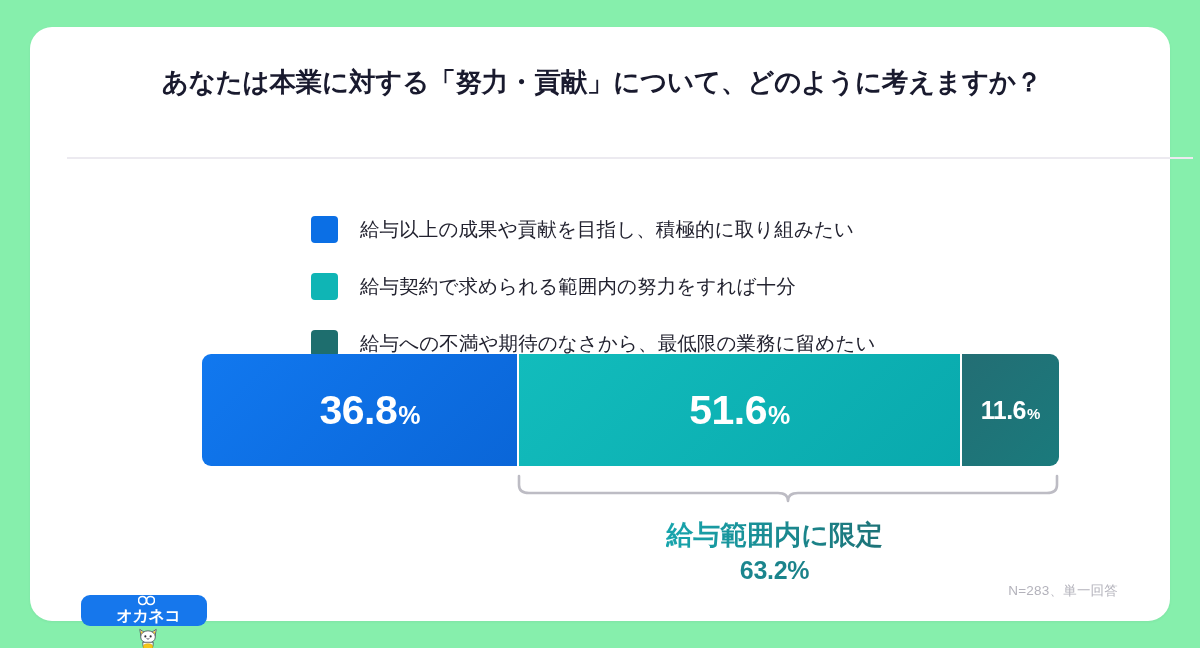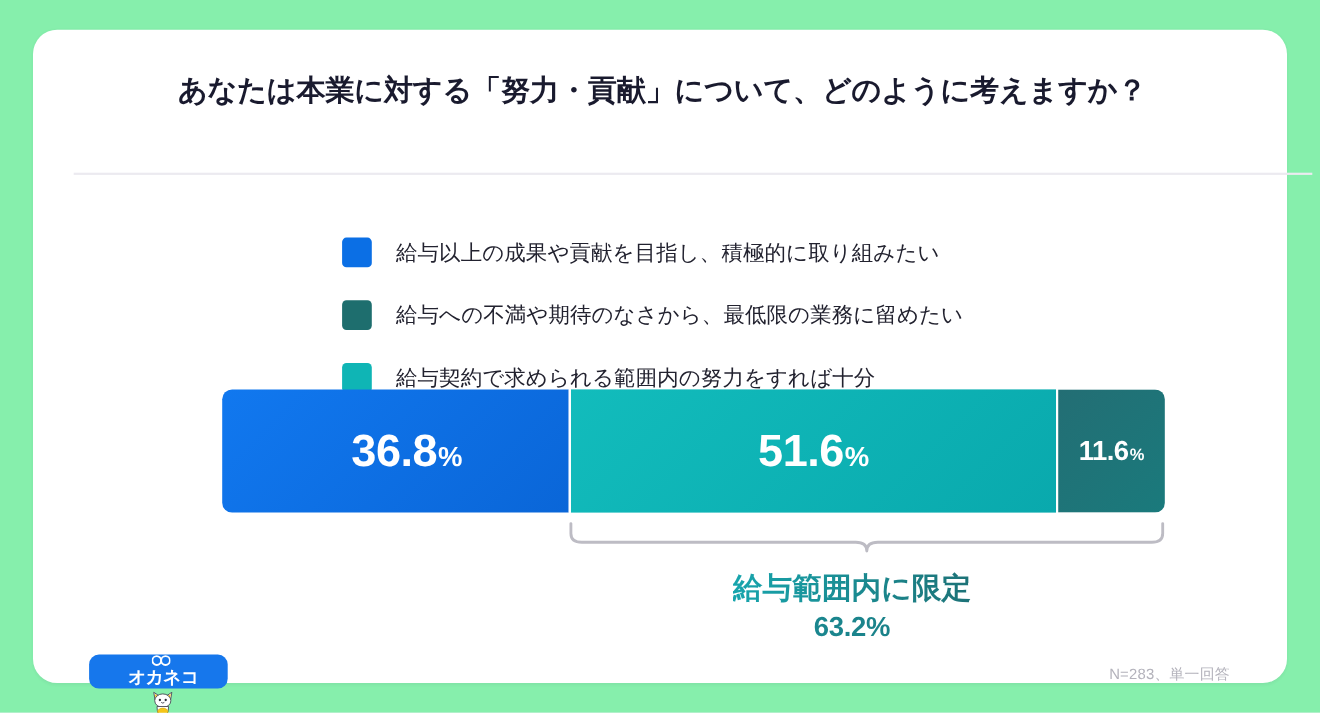--- a/index.html
+++ b/index.html
@@ -163,21 +163,21 @@
     white-space:nowrap;
   }
   .logo-cat {
     width:24px; height:27px;
     margin-left:3px;
     flex:0 0 auto;
   }
   
   .footnote {
     position:absolute;
-    right:52px; top:577px;
+    right:52px; top:555px;
     font-size:13.5px;
     color:#b3b2bb;
     letter-spacing:0.2px;
     white-space:nowrap;
   }
 </style>
 </head>
 <body>
 
 <div id="stage">
@@ -188,27 +188,27 @@
     <div class="divider"></div>
 
     <div class="legend">
 
       <div class="legend-row">
         <span class="swatch" style="background:#0b6fe5"></span>
         <span class="legend-label">給与以上の成果や貢献を目指し、積極的に取り組みたい</span>
       </div>
 
       <div class="legend-row">
+        <span class="swatch" style="background:#0fb5b5"></span>
+        <span class="legend-label">給与契約で求められる範囲内の努力をすれば十分</span>
+      </div>
+
+      <div class="legend-row">
         <span class="swatch" style="background:#1e6e6e"></span>
         <span class="legend-label">給与への不満や期待のなさから、最低限の業務に留めたい</span>
-      </div>
-
-      <div class="legend-row">
-        <span class="swatch" style="background:#0fb5b5"></span>
-        <span class="legend-label">給与契約で求められる範囲内の努力をすれば十分</span>
       </div>
 
     </div>
 
     <div class="bar">
 
       <div class="seg s0" style="background:linear-gradient(135deg,#1178ef 0%,#0a66d8 100%);flex:0 0 36.8%">
         <span class="seg-val">
             <span>36.8</span>
             <span class="seg-pct">%</span>

